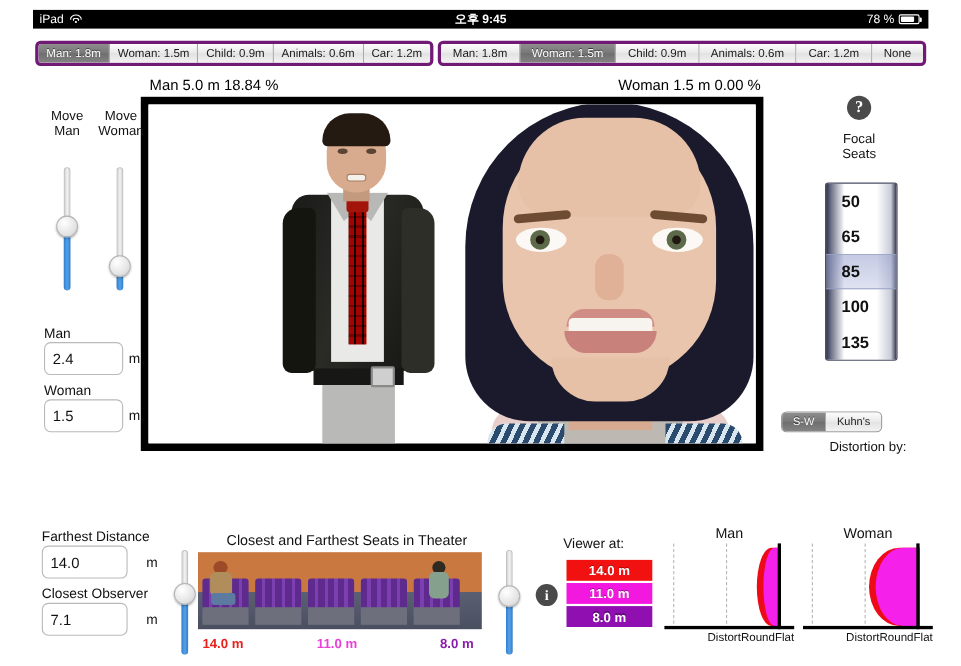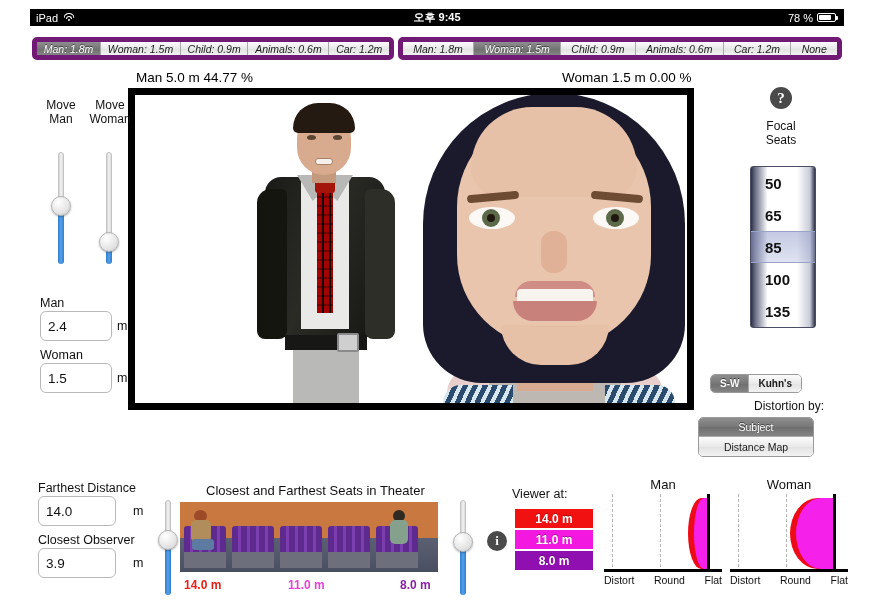--- a/index.html
+++ b/index.html
@@ -32,22 +32,22 @@
   .batt {
     width: 19px; height: 9px; border: 1px solid #fff; border-radius: 2px;
     position: relative; display:inline-block;
   }
   .batt::after { content:""; position:absolute; right:-3px; top:2px; width:2px; height:4px; background:#fff; border-radius:0 1px 1px 0;}
   .batt i { position:absolute; left:1px; top:1px; bottom:1px; width:12px; background:#fff; border-radius:1px;}
 
   
   .segbar {
     position: absolute; top: 37px; height: 23px;
-    display: flex; border: 5px solid #701a75; border-radius: 5px;
-    overflow: hidden; background: #efefef; font-style: italic;
+    display: flex; border: 3px solid #701a75; border-radius: 5px;
+    overflow: hidden; background: #efefef;
   }
   .segbar.left  { left: 32px;  width: 362px; }
   .segbar.right { left: 398px; width: 444px; }
   .seg {
     flex: 1 1 auto; display: flex; align-items: center; justify-content: center;
     font-size: 10.5px; color: #1a1a1a;
     background: linear-gradient(to bottom, #fcfcfc 0%, #e9e9e9 50%, #e2e2e2 51%, #f2f2f2 100%);
     border-right: 1px solid #a9a9a9;
     white-space: nowrap;
   }
@@ -175,21 +175,21 @@
   }
   .picker .opt.sel {
     background: linear-gradient(to bottom, rgba(150,160,205,.55), rgba(178,186,222,.42));
     border-top:1px solid #9aa2c6; border-bottom:1px solid #9aa2c6;
   }
 
   .round-lbl { position:absolute; left: 718px; top: 340px; width: 150px; }
   .segsmall {
     position:absolute; display:flex; border:1px solid #9a9a9a; border-radius:5px; overflow:hidden;
   }
-  .segsmall .seg { font-size: 10px; padding: 0 4px; font-weight: bold; }
+  .segsmall .seg { font-size: 10px; padding: 0 4px; }
   #seg-round { left: 710px; top: 374px; width: 92px; height: 19px; }
   .dist-lbl { position:absolute; left: 714px; top: 399px; width: 150px; }
   .vstack {
     position:absolute; left: 698px; top: 417px; width: 116px;
     border:1px solid #9a9a9a; border-radius:5px; overflow:hidden;
   }
   .vstack .seg { height: 19px; border-right:none; border-bottom:1px solid #a9a9a9; font-size:10.5px;}
   .vstack .seg:last-child { border-bottom:none; }
 
   
@@ -242,21 +242,21 @@
   .chart .gl { position:absolute; top:0; bottom:0; width:0; border-left:1px dashed #b6b6b6; }
   .chart .gl.g1 { left: 8px; } .chart .gl.g2 { left: 56px; }
   .chart .axis-r { position:absolute; right: 12px; top:0; bottom:0; width: 3px; background:#000; }
   .chart .axis-b { position:absolute; left: 0; right: 0; bottom: 0; height: 3px; background:#000; }
   .chart .blob-red {
     position:absolute; right: 12px; background:#ee0b18; border-radius: 60% 0 0 60% / 50% 0 0 50%;
   }
   .chart .blob-mag {
     position:absolute; right: 12px; background:#f520ea; border-radius: 62% 0 0 62% / 50% 0 0 50%;
   }
-  .chart .ticks { display:flex; justify-content:space-between; font-size: 10.5px; color:#111; padding: 2px 0 0 0;}
+  .chart .ticks { display:flex; justify-content:flex-end; font-size: 10.5px; color:#111; padding: 2px 0 0 0;}
 </style>
 </head>
 <body>
 
 <div id="app">
 
   <div class="statusbar">
     <div class="sb-left">
       <span>iPad</span>
       <span class="wifi-ico">
@@ -284,21 +284,21 @@
 
   <div class="segbar right">
     <div class="seg">Man: 1.8m</div>
     <div class="seg active">Woman: 1.5m</div>
     <div class="seg">Child: 0.9m</div>
     <div class="seg">Animals: 0.6m</div>
     <div class="seg">Car: 1.2m</div>
     <div class="seg">None</div>
   </div>
 
-  <div class="readout man">Man 5.0 m  44.77 %</div>
+  <div class="readout man">Man 5.0 m  18.84 %</div>
   <div class="readout woman">Woman 1.5 m  0.00 %</div>
 
   <div class="stage">
     <div class="stage-inner">
       <div class="man-fig">
         <div class="m-jacket"></div>
           <div class="m-armL"></div>
           <div class="m-armR"></div>
         <div class="m-pants"></div>
           <div class="m-shirt"></div>
@@ -388,36 +388,32 @@
     <div class="opt">100</div>
     <div class="opt">135</div>
   </div>
 
   <div class="segsmall" id="seg-round">
     <div class="seg active">S-W</div>
     <div class="seg">Kuhn's</div>
   </div>
 
   <div class="lbl dist-lbl">Distortion by:</div>
-  <div class="vstack">
-    <div class="seg active">Subject</div>
-    <div class="seg">Distance Map</div>
-  </div>
 
   <div class="fieldgrp" id="grp-far">
     <div class="cap">Farthest Distance</div>
     <div class="row">
       <div class="txtbox">14.0</div>
       <div class="unit">m</div>
     </div>
   </div>
   <div class="fieldgrp" id="grp-close">
     <div class="cap">Closest Observer</div>
     <div class="row">
-      <div class="txtbox">3.9</div>
+      <div class="txtbox">7.1</div>
       <div class="unit">m</div>
     </div>
   </div>
 
   <div class="vslider" id="slider-far">
     <div class="track"></div>
     <div class="fill" style="height:58%"></div>
     <div class="knob" style="bottom:calc(58% - 10px)"></div>
   </div>
   <div class="vslider" id="slider-close">

